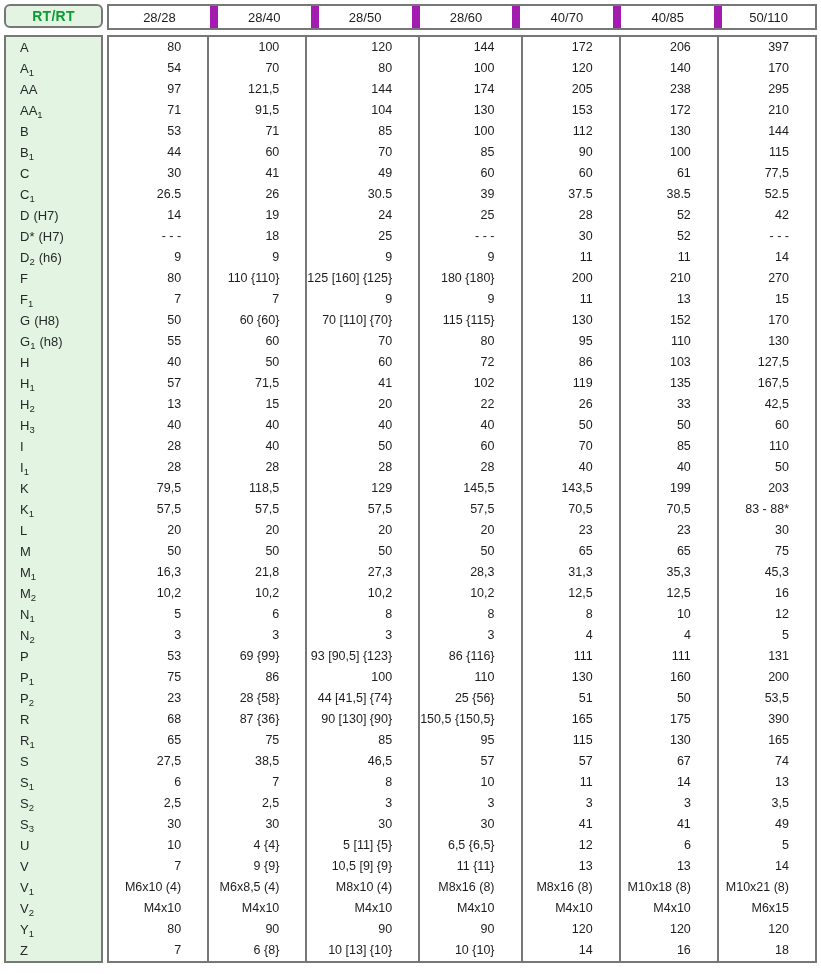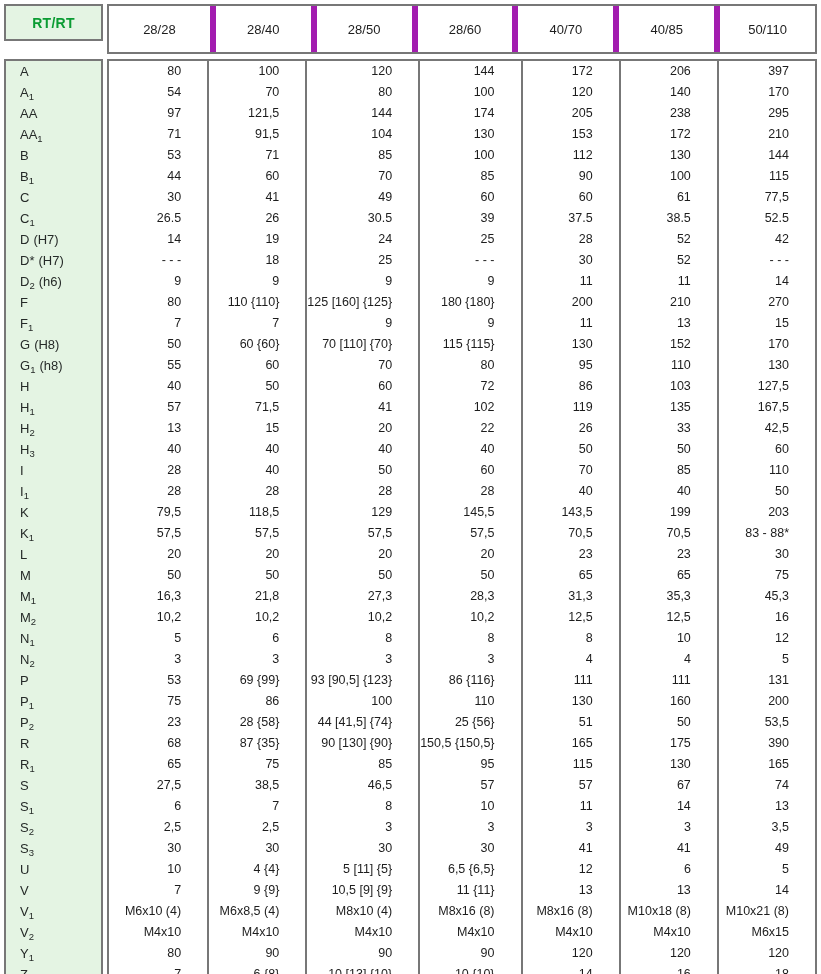--- a/index.html
+++ b/index.html
@@ -4,26 +4,26 @@
 <style>
   html,body{margin:0;padding:0;background:#ffffff;}
   .page{
     width:821px;height:974px;box-sizing:border-box;padding:4px 4px 0 4px;
     font-family:"Liberation Sans",sans-serif;background:#ffffff;position:relative;
   }
   .grid-row{display:grid;grid-template-columns:99px 710px;column-gap:4px;}
   .box{border:2px solid #777777;box-sizing:border-box;background:#ffffff;}
   .corner{
     background:#e4f4e3;display:flex;align-items:center;justify-content:center;
-    font-weight:bold;font-size:14px;height:37px;letter-spacing:.3px;
+    font-weight:bold;font-size:14px;height:24px;letter-spacing:.3px;border-radius:6px;
   }
-  .colheads{display:grid;grid-template-columns:repeat(7,1fr);height:50px;}
+  .colheads{display:grid;grid-template-columns:repeat(7,1fr);height:26px;}
   .colhead{
     display:flex;align-items:center;justify-content:center;
-    font-size:13px;color:#1d1d1d;border-left:6px solid #a21caf;
+    font-size:13px;color:#1d1d1d;border-left:8px solid #a21caf;
   }
   .colhead.first{border-left:none;}
   .body-row{margin-top:5px;}
   .labels{background:#e4f4e3;padding-left:14px;overflow:hidden;}
   .label-row{height:21px;line-height:21px;font-size:13px;color:#252a28;white-space:nowrap;}
   .label-row .sub{font-size:9.5px;vertical-align:-3px;}
   .label-row .note{font-size:13px;margin-left:4px;}
   .datagrid{display:grid;grid-template-columns:repeat(7,1fr);grid-auto-rows:21px;overflow:hidden;}
   .cell{
     font-size:12.5px;color:#1d1d1d;text-align:right;padding-right:26px;
@@ -320,21 +320,21 @@
         <div class="cell bl">160</div>
         <div class="cell bl">200</div>
         <div class="cell">23</div>
         <div class="cell bl">28 {58}</div>
         <div class="cell bl">44 [41,5] {74}</div>
         <div class="cell bl">25 {56}</div>
         <div class="cell bl">51</div>
         <div class="cell bl">50</div>
         <div class="cell bl">53,5</div>
         <div class="cell">68</div>
-        <div class="cell bl">87 {35}</div>
+        <div class="cell bl">87 {36}</div>
         <div class="cell bl">90 [130] {90}</div>
         <div class="cell bl">150,5 {150,5}</div>
         <div class="cell bl">165</div>
         <div class="cell bl">175</div>
         <div class="cell bl">390</div>
         <div class="cell">65</div>
         <div class="cell bl">75</div>
         <div class="cell bl">85</div>
         <div class="cell bl">95</div>
         <div class="cell bl">115</div>

